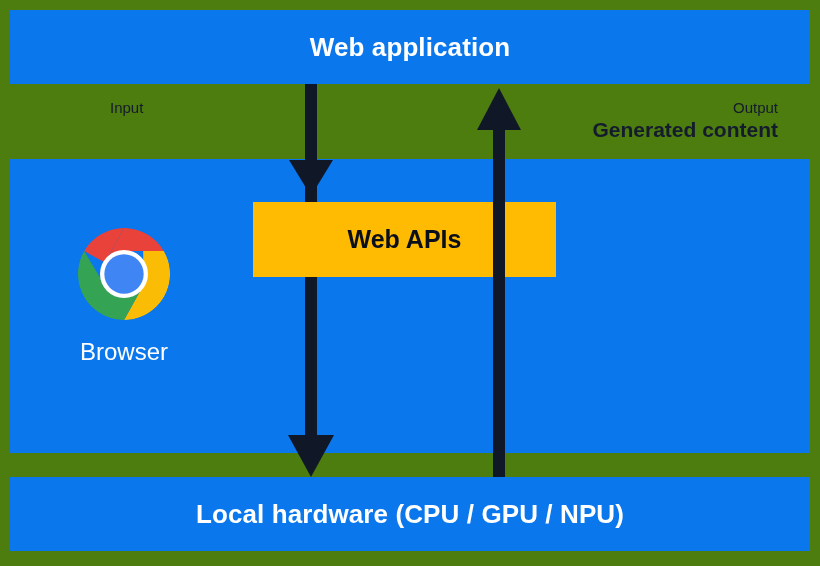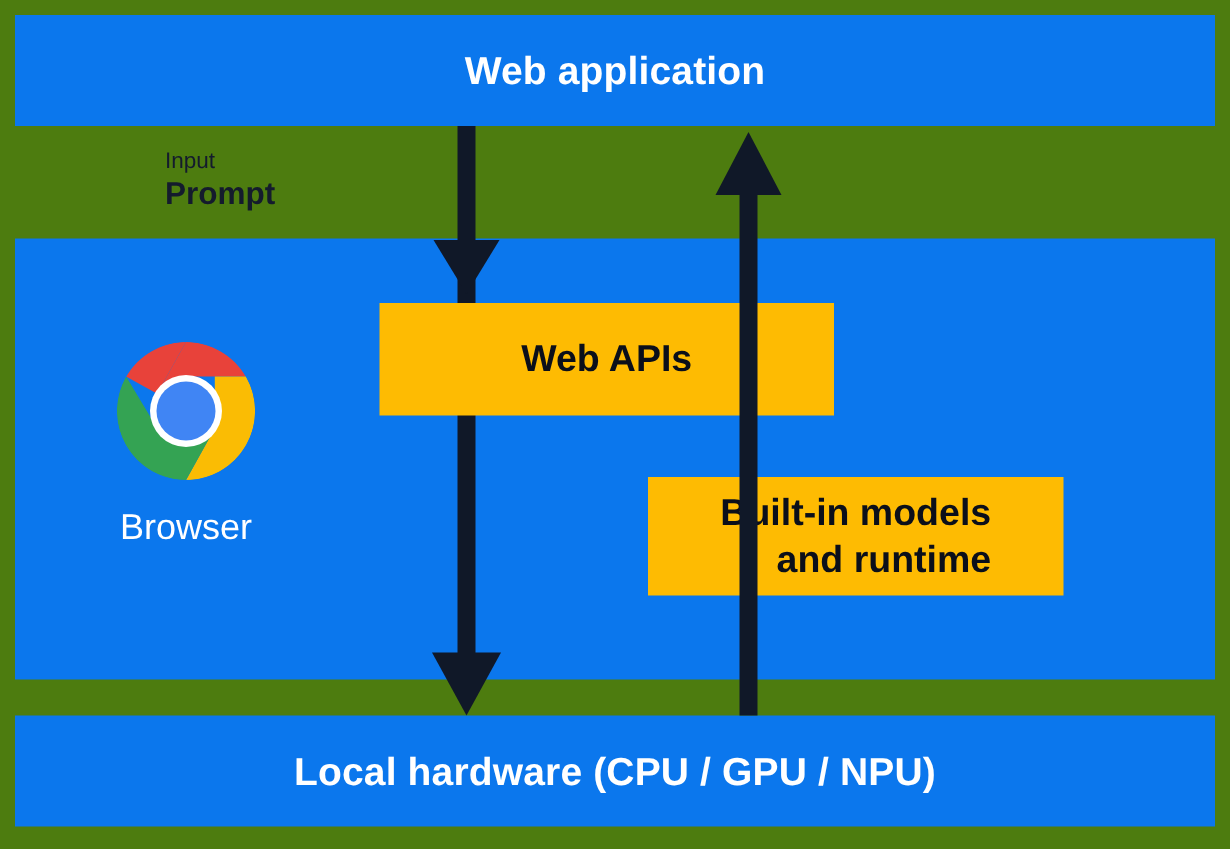--- a/index.html
+++ b/index.html
@@ -152,23 +152,26 @@
   </div>
 
   <div class="panel" id="panel-browser"></div>
 
   <div class="panel" id="panel-local-hardware">
     <span class="panel-title">Local hardware (CPU / GPU / NPU)</span>
   </div>
 
   <div class="caption" id="caption-input">
     <span class="caption-kind">Input</span>
-    <span class="caption-value">Prompt</span>
-  </div>
-
+  </div>
+
+  <div class="caption" id="caption-output">
+    <span class="caption-kind">Output</span>
+    <span class="caption-value">Generated content</span>
+  </div>
 
   <div id="browser-group">
     <svg id="chrome-icon" viewBox="0 0 100 100">
       <defs>
         <clipPath id="chrome-clip">
           <circle cx="50" cy="50" r="48"></circle>
         </clipPath>
       </defs>
       <g clip-path="url(#chrome-clip)">
 
@@ -192,26 +195,20 @@
       <rect x="305" y="84" width="12" height="356" fill="#101828"></rect>
       <polygon points="311,196 289,160 333,160" fill="#101828"></polygon>
       <polygon points="311,477 288,435 334,435" fill="#101828"></polygon>
     </g>
   </svg>
 
   <div class="yellow-box" id="box-web-apis">
     <span class="box-label">Web APIs</span>
   </div>
 
-  <div class="yellow-box" id="box-built-in-models">
-    <span>
-      <span class="box-label">Built-in models</span>
-      <span class="box-label">and runtime</span>
-    </span>
-  </div>
 
   <svg id="arrow-layer-top" class="arrow-layer" style="position:absolute;left:0;top:0;width:820px;height:566px;pointer-events:none;">
     <g>
       <rect x="493" y="120" width="12" height="357" fill="#101828"></rect>
       <polygon points="499,88 477,130 521,130" fill="#101828"></polygon>
     </g>
   </svg>
 
 </div>
 

